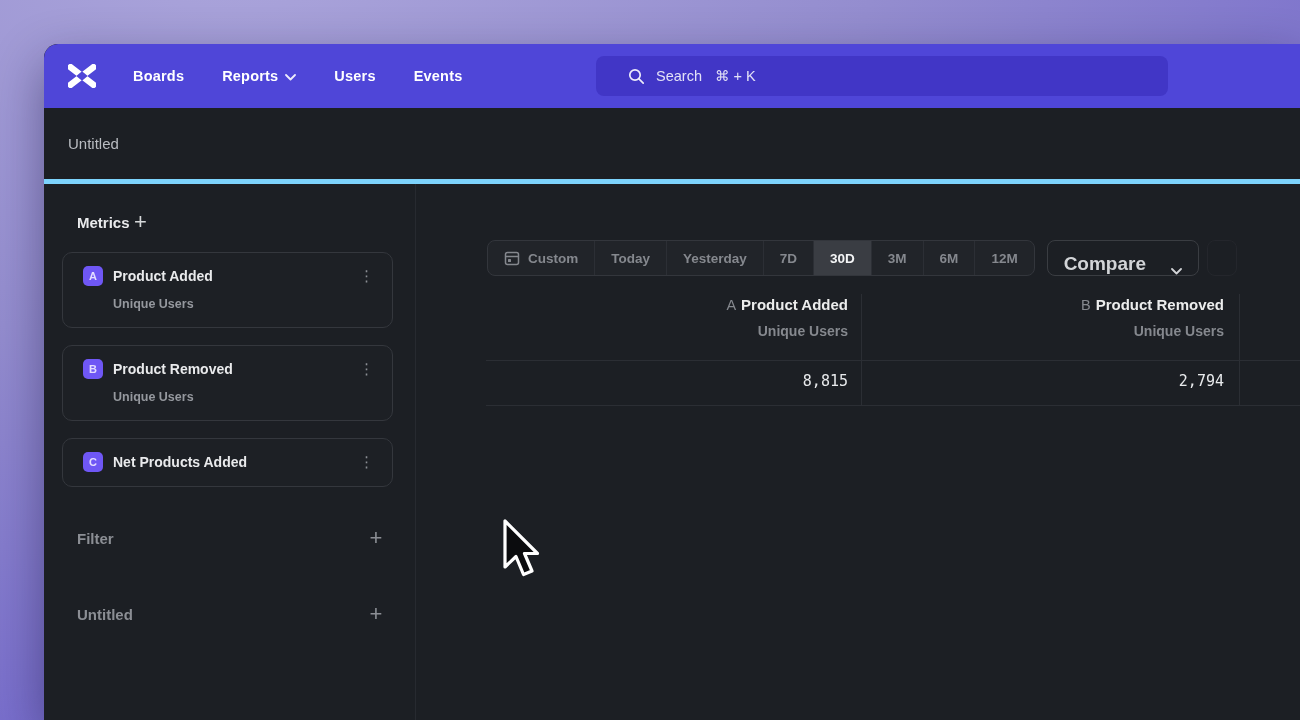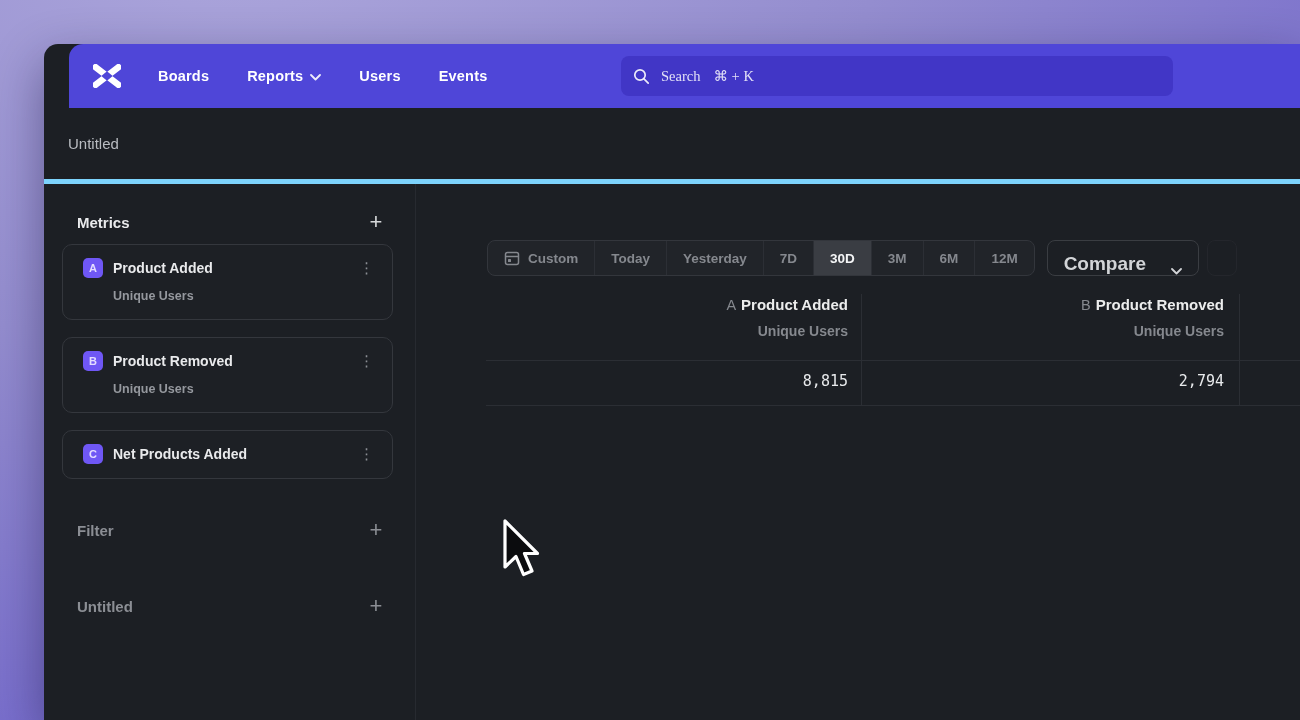--- a/index.html
+++ b/index.html
@@ -16,51 +16,50 @@
   .window{
     position:absolute;left:44px;top:44px;right:0;bottom:0;
     background:#1c1f24;border-top-left-radius:14px;overflow:hidden;
     box-shadow:0 18px 50px rgba(20,15,60,.45);
   }
   
   .navbar{
     position:relative;height:64px;background:#4f46d8;
     display:flex;align-items:center;padding-left:24px;
     border-top-left-radius:14px;
-    margin-left:25px;
   }
   .logo{width:28px;height:24px;margin-right:37px;display:flex;align-items:center;cursor:pointer;}
   .nav-items{display:flex;align-items:center;gap:38px;}
   .nav-item{
     color:#ffffff;font-size:14.5px;font-weight:600;letter-spacing:.2px;
     display:flex;align-items:center;gap:7px;cursor:pointer;
   }
   .nav-chevron{margin-top:2px;opacity:.9;}
   .search{
     position:absolute;left:552px;top:12px;width:540px;height:40px;
     background:#4136c6;border-radius:8px;
-    display:flex;align-items:center;padding-left:12px;gap:11px;
-    color:rgba(255,255,255,.85);font-size:14.5px;cursor:text;font-family:Liberation Serif, serif;
+    display:flex;align-items:center;padding-left:32px;gap:11px;
+    color:rgba(255,255,255,.85);font-size:14.5px;cursor:text;
   }
   .search .shortcut{margin-left:2px;color:rgba(255,255,255,.85);}
   
   .titlebar{
     height:71px;border-bottom:5px solid #7dd3fc;
     display:flex;align-items:center;padding-left:24px;
   }
   .titlebar span{color:#b9bcc1;font-size:15px;}
   
   .body{display:flex;height:calc(100% - 136px);}
   .sidebar{
     width:372px;min-width:372px;border-right:1px solid #272a30;
     padding:28px 22px 0 18px;box-sizing:border-box;
   }
   .section-header{
-    display:flex;align-items:center;justify-content:space-between;
-    padding:0 6px 0 15px;margin-bottom:12px;gap:12px;
+    display:flex;align-items:center;justify-content:flex-start;
+    padding:0 6px 0 15px;margin-bottom:20px;
   }
   .section-header .label{color:#e9eaec;font-size:15px;font-weight:700;}
   .plus{
     color:#d6d8da;font-size:22px;font-weight:400;line-height:20px;cursor:pointer;
     width:22px;text-align:center;
   }
   .plus.dim{color:#8b8e94;}
   .card{
     border:1px solid #34373d;border-radius:10px;
     padding:13px 14px 14px 20px;margin-bottom:17px;cursor:pointer;

